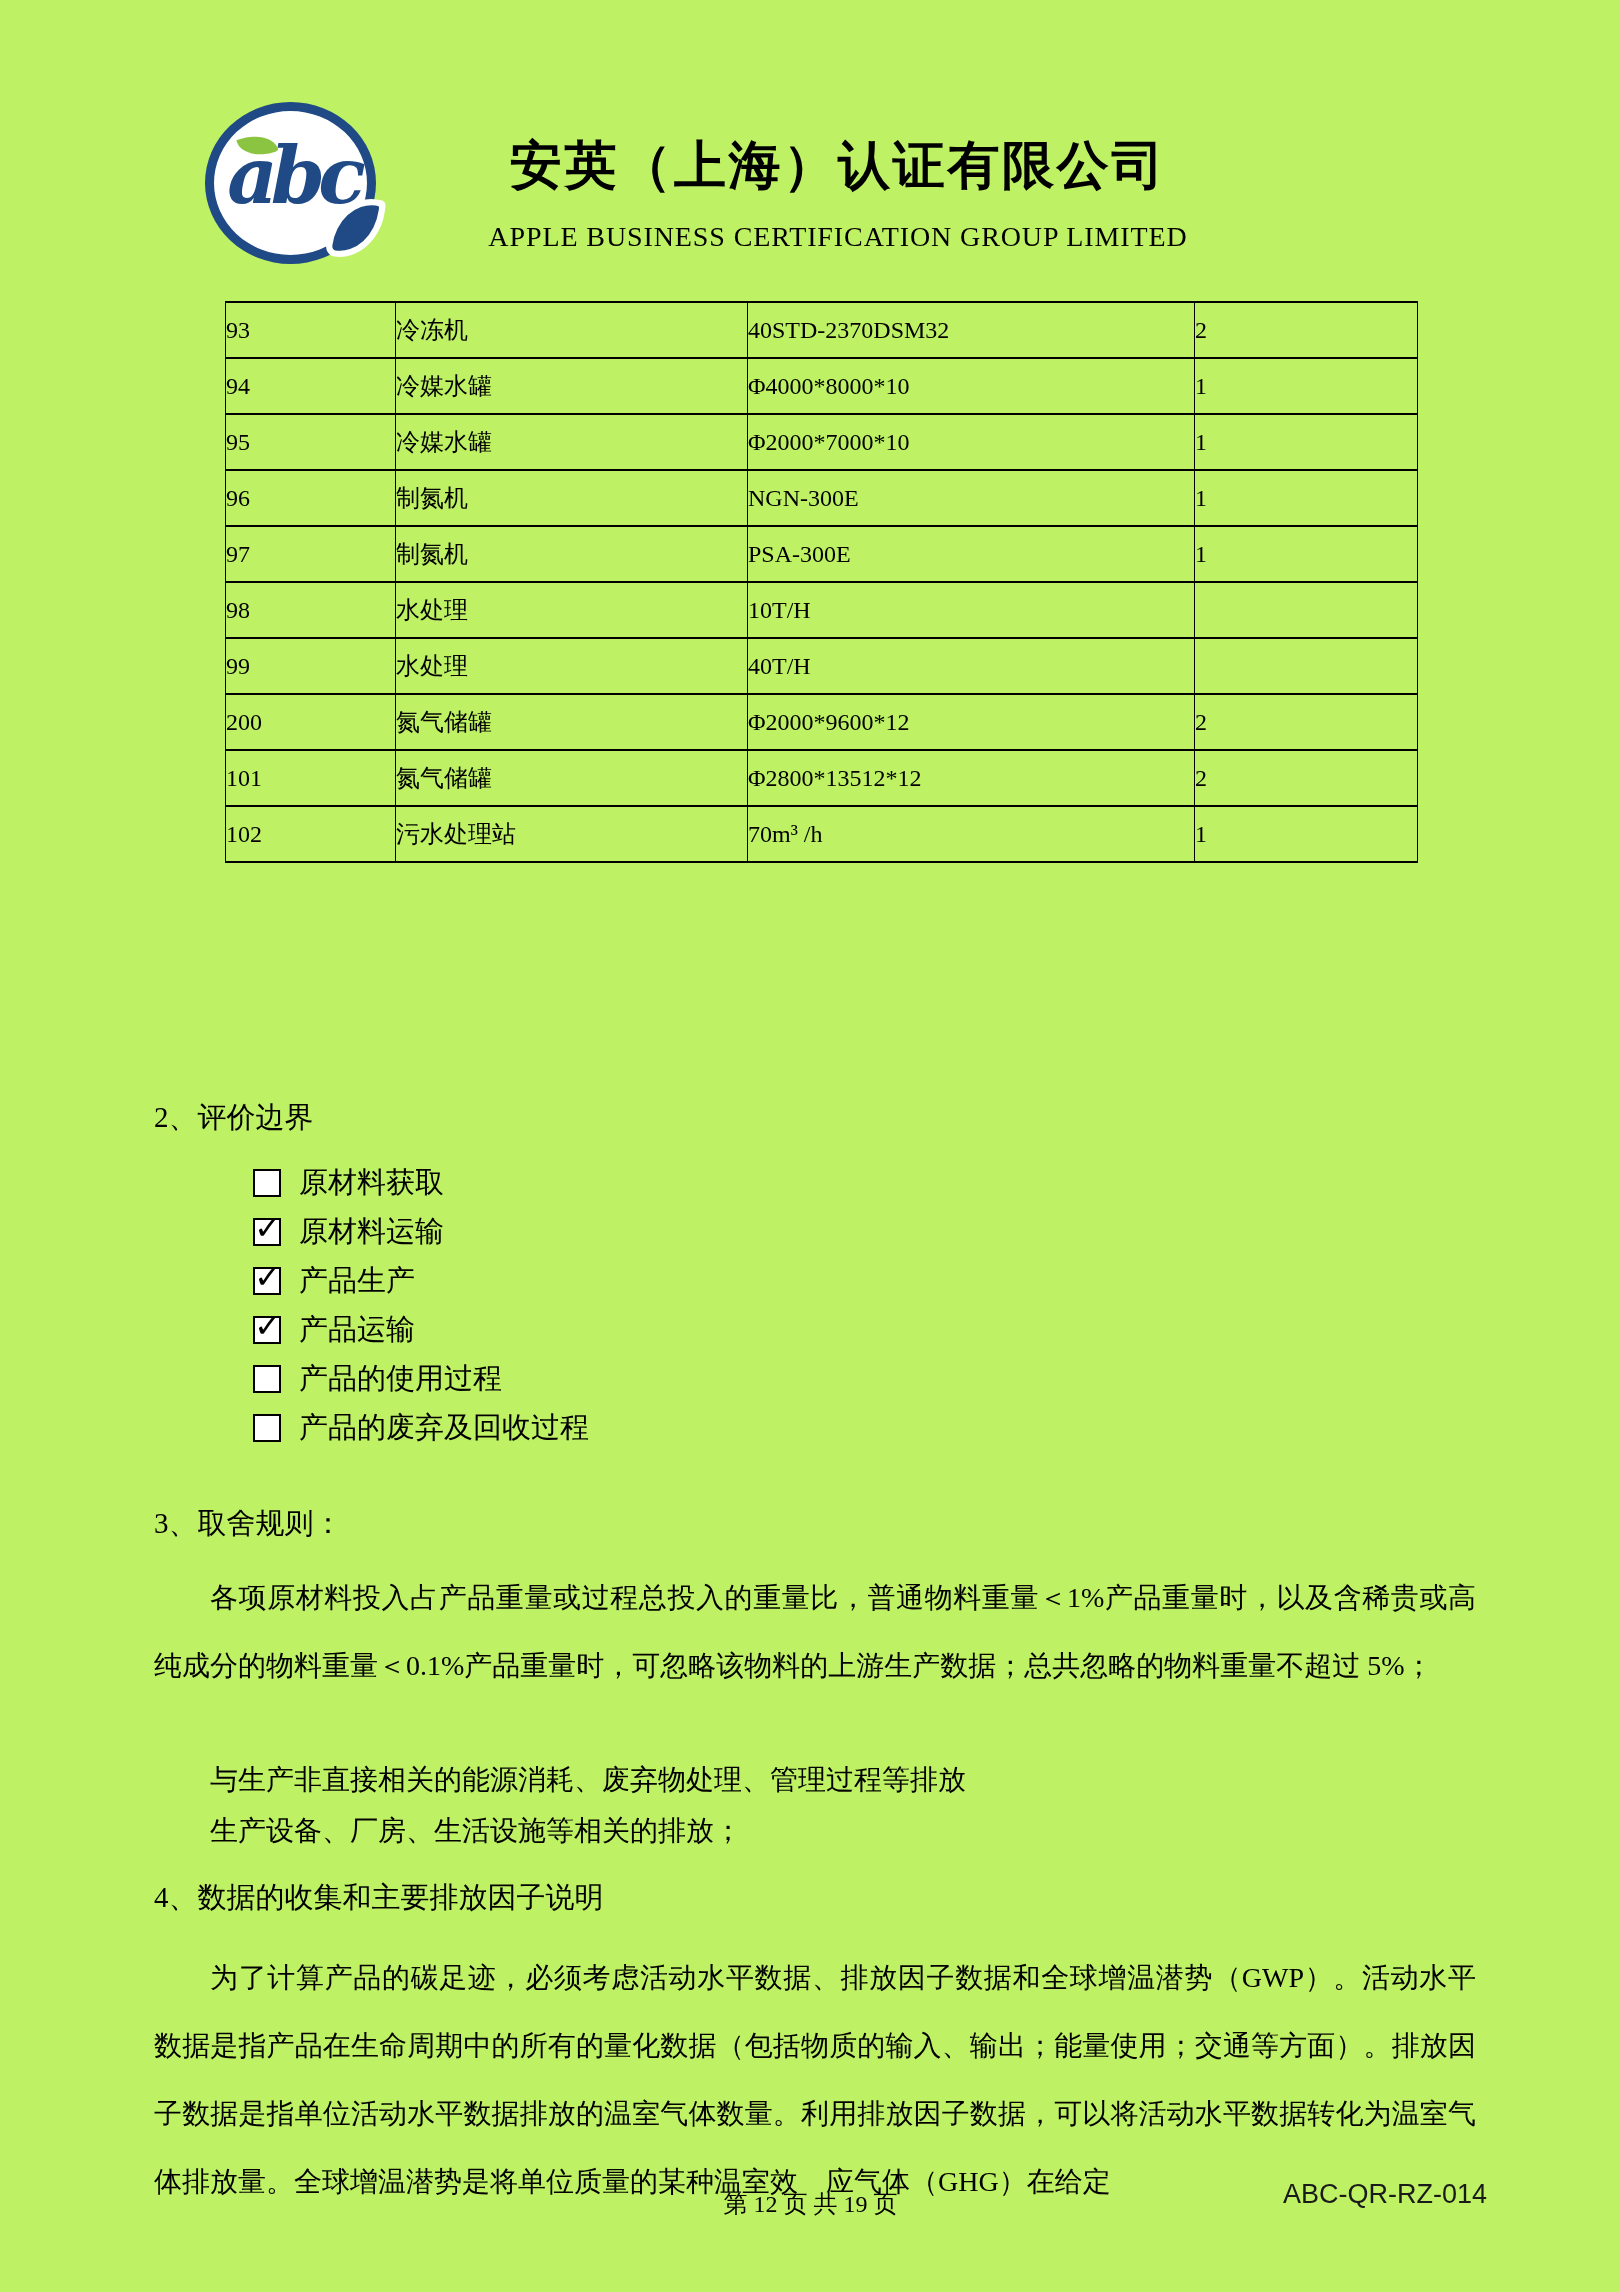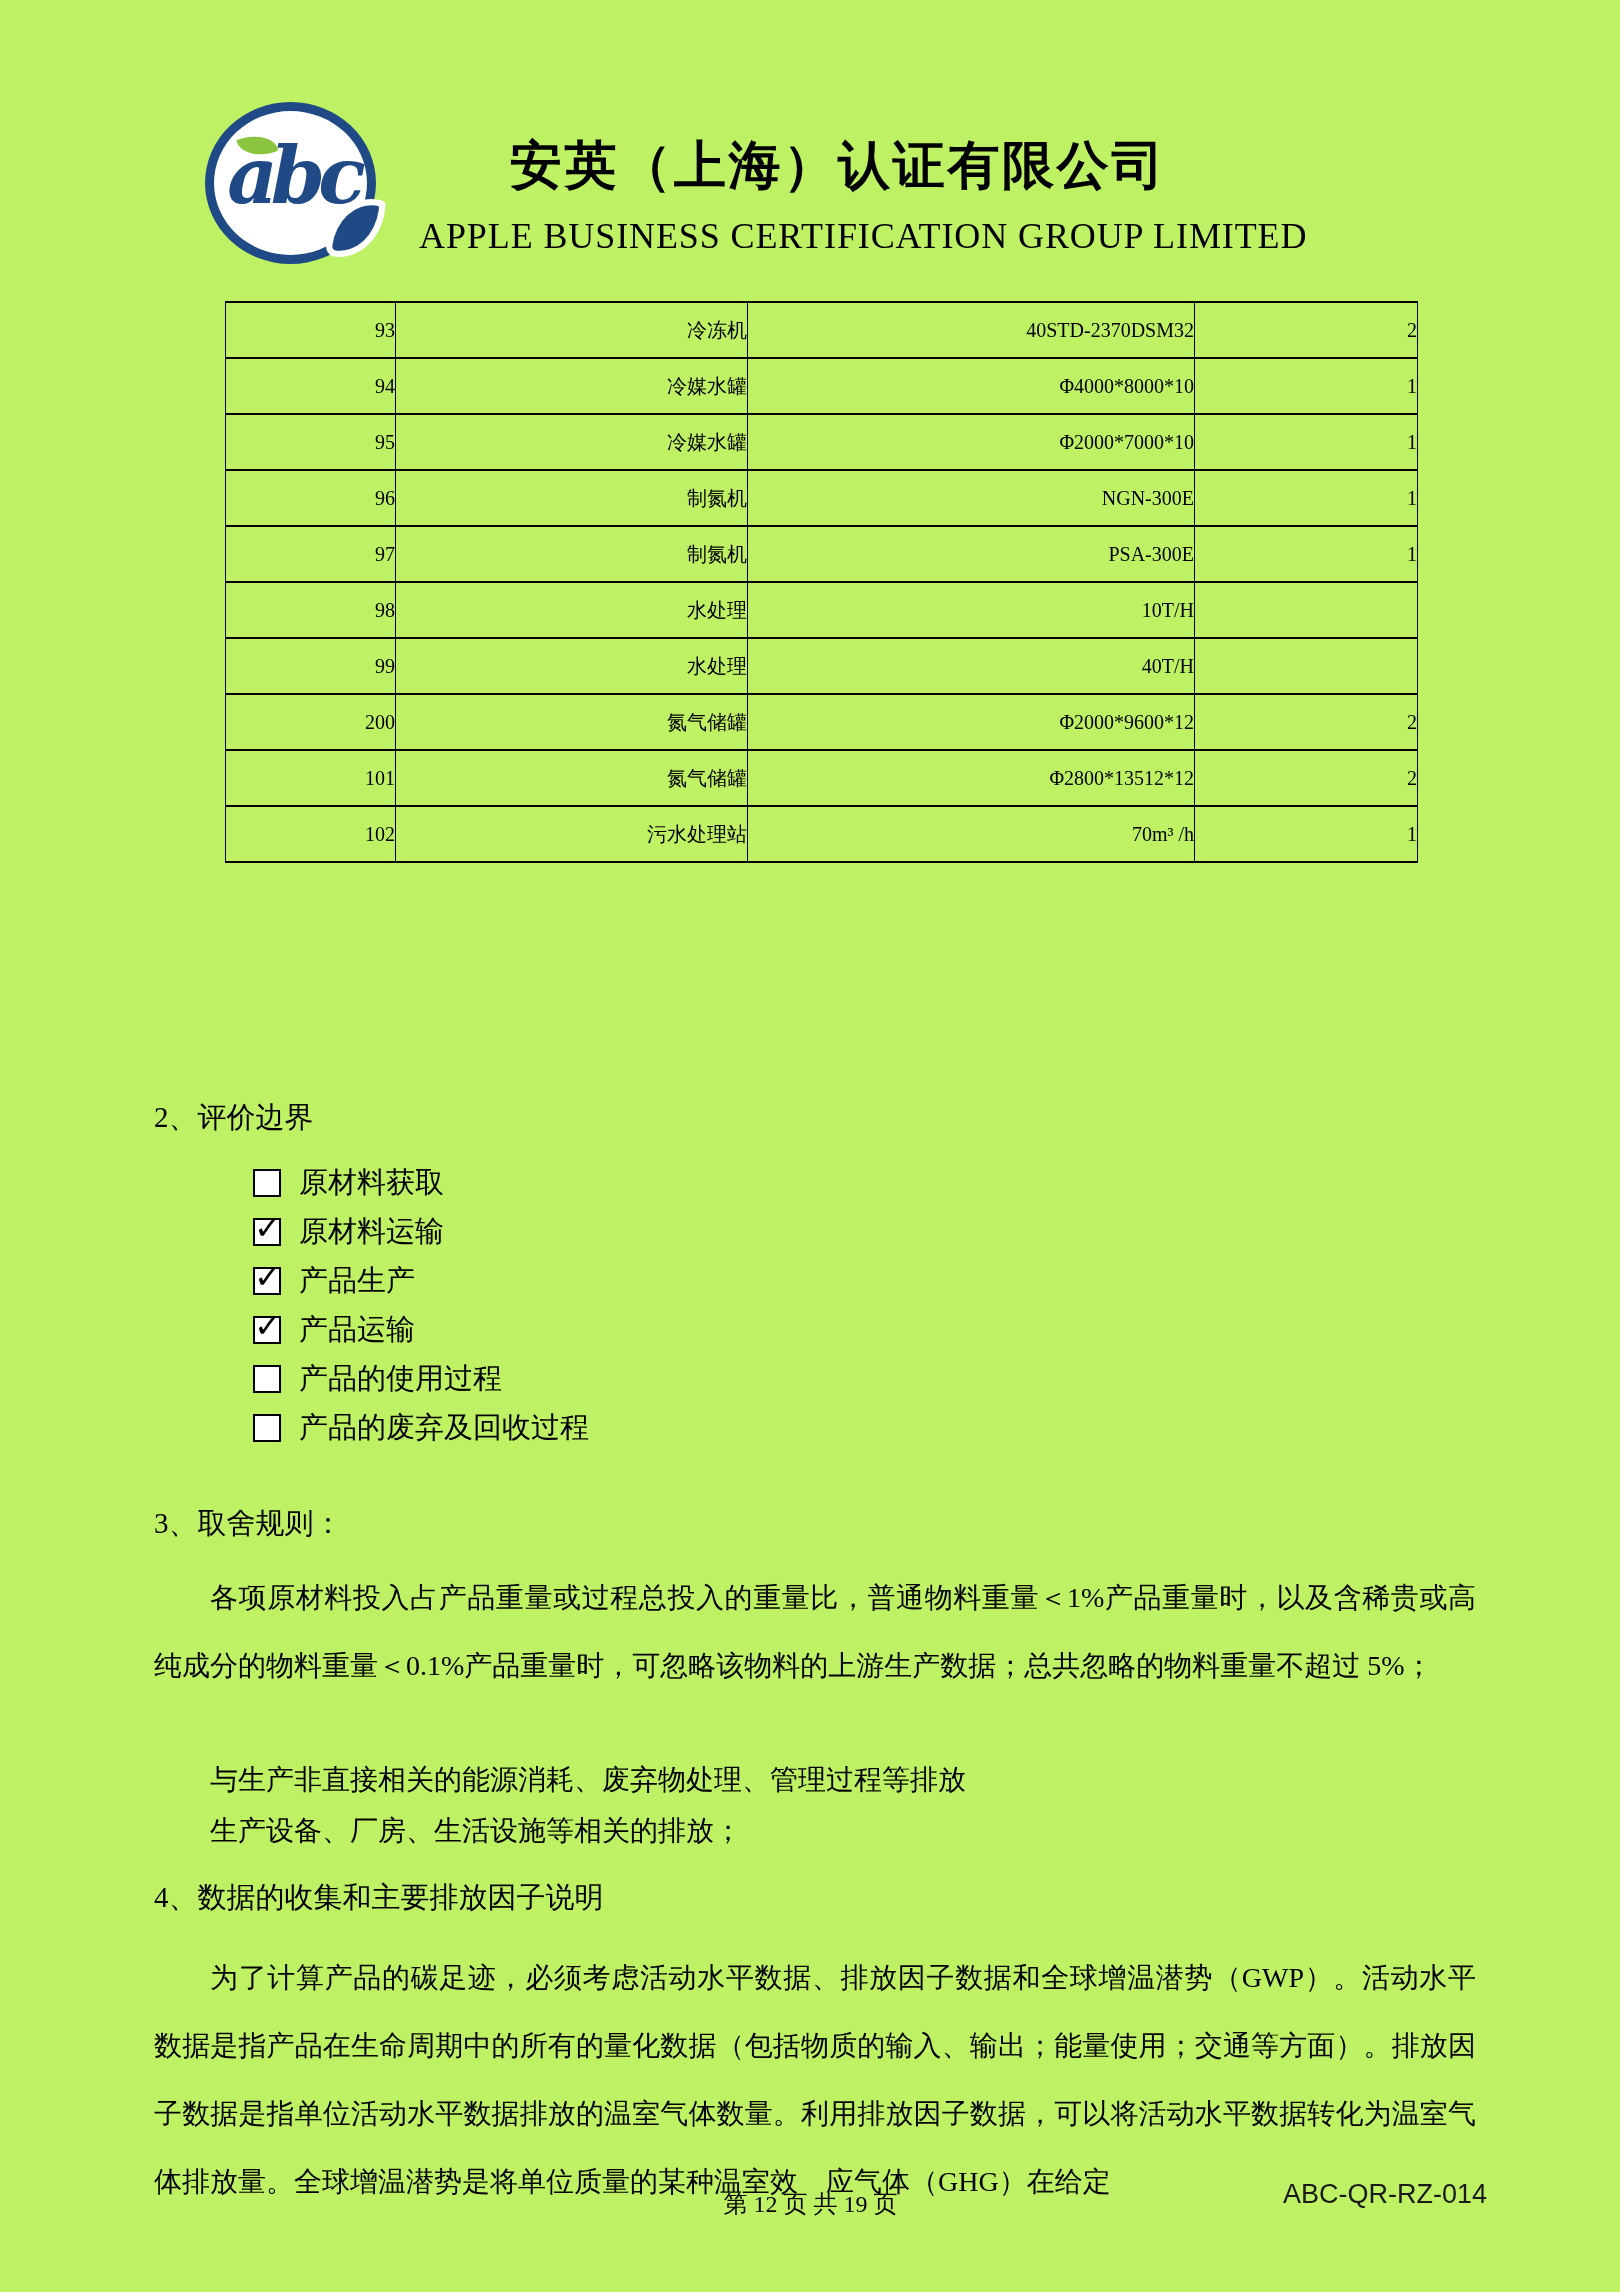--- a/index.html
+++ b/index.html
@@ -29,32 +29,32 @@
     position:absolute;left:132px;top:105px;width:41px;height:50px;background:#1f4a86;
     border-radius:100% 4% 100% 10%;transform:rotate(8deg);
     box-shadow:0 0 0 6.2px #ffffff;
   }
   .company-cn{
     position:absolute;left:446px;top:134px;width:784px;text-align:center;
     font-size:52px;line-height:64px;font-weight:bold;letter-spacing:2.7px;
   }
   .company-en{
     position:absolute;left:419px;top:217px;width:838px;text-align:center;
-    font-size:36px;line-height:39px;letter-spacing:0.9px;white-space:nowrap;
+    font-size:28px;line-height:39px;letter-spacing:0.9px;white-space:nowrap;
   }
 
   
   .equip-table{
     position:absolute;left:225px;top:301px;width:1192px;
     border-collapse:collapse;table-layout:fixed;
   }
   .equip-table td{
     border:1.3px solid #000;border-top-width:2.2px;border-bottom-width:2.2px;
-    height:54px;text-align:right;vertical-align:middle;
-    font-size:20px;padding:0;overflow:hidden;
+    height:54px;text-align:left;vertical-align:middle;
+    font-size:24px;padding:0;overflow:hidden;
   }
 
   
   .sec-heading{position:absolute;left:154px;font-size:29px;line-height:39px;}
   .cb-list{position:absolute;left:253px;top:1158px;width:802px;}
   .cb-item{height:49px;display:flex;align-items:center;}
   .cb-box{
     position:relative;width:24px;height:24px;border:2.7px solid #000;
     flex:0 0 24px;margin-right:18px;background:#fff;
   }

